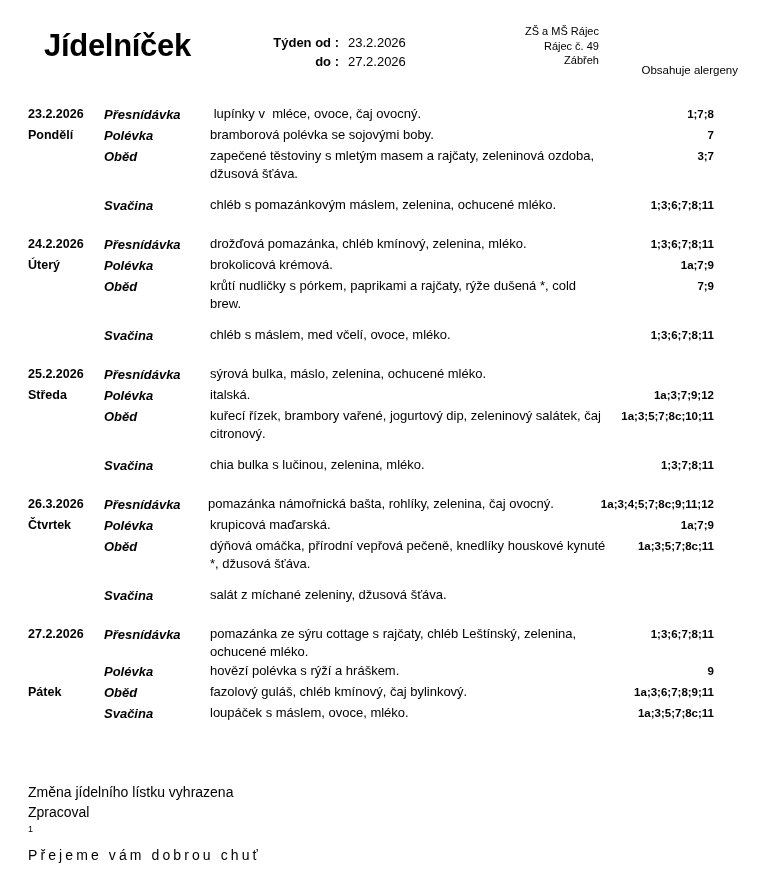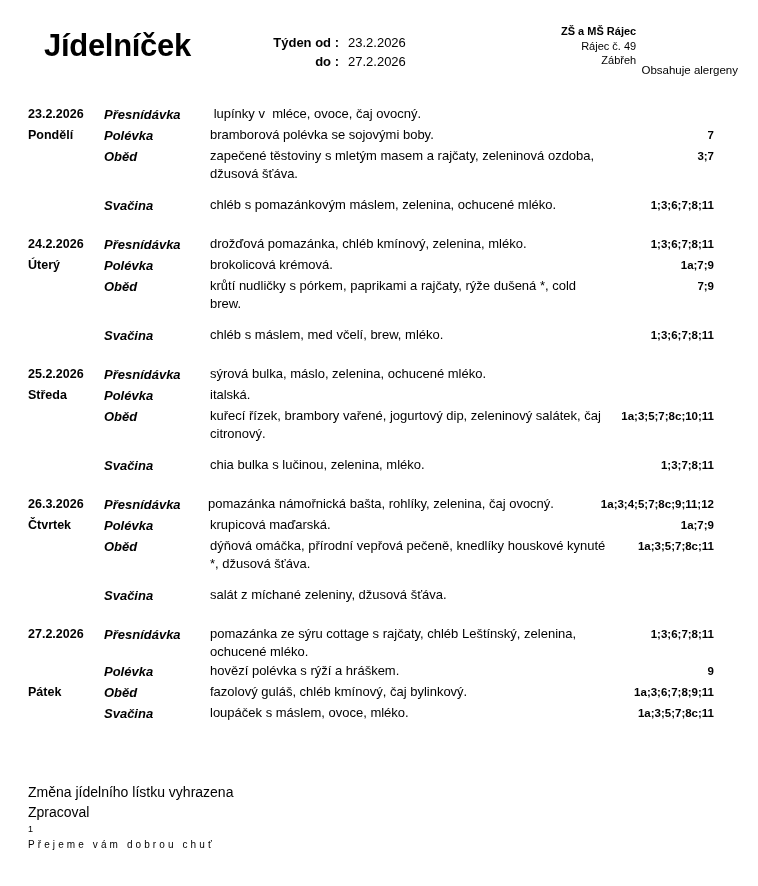--- a/index.html
+++ b/index.html
@@ -67,23 +67,22 @@
   }
 
   .school-block {
     position: absolute;
     left: 509px;
     top: 24px;
     font-size: 11px;
     line-height: 14.5px;
   }
   .school-name {
-    font-weight: bold;
-    white-space: nowrap;
-    margin-left: 36px;
+    font-weight: normal;
+    white-space: nowrap;
   }
   .school-line {
     font-weight: normal;
     white-space: nowrap;
     text-align: right;
   }
   .allergen-note {
     position: absolute;
     right: 36px;
     top: 64px;
@@ -162,24 +161,24 @@
     font-size: 14px;
     line-height: 20px;
     white-space: nowrap;
   }
   .page-number {
     font-size: 9px;
     line-height: 12px;
     margin-top: 1px;
   }
   .footer-wish {
-    font-size: 10px;
+    font-size: 14px;
     line-height: 20px;
     letter-spacing: 3.1px;
-    margin-top: 0;
+    margin-top: 10px;
     white-space: nowrap;
   }
 </style>
 </head>
 <body>
 
 <div class="page">
 
   <div class="header">
 
@@ -204,20 +203,21 @@
 
     <div class="allergen-note">Obsahuje alergeny</div>
   </div>
 
   <div class="menu" id="menu-body">
       <div class="day-group">
         <div class="meal-row">
           <div class="col-date">23.2.2026</div>
           <div class="col-meal">Přesnídávka</div>
           <div class="col-desc"> lupínky v  mléce, ovoce, čaj ovocný.</div>
+          <div class="col-allergen">1;7;8</div>
         </div>
         <div class="meal-row">
           <div class="col-date">Pondělí</div>
           <div class="col-meal">Polévka</div>
           <div class="col-desc">bramborová polévka se sojovými boby.</div>
           <div class="col-allergen">7</div>
         </div>
         <div class="meal-row">
           <div class="col-date"></div>
           <div class="col-meal">Oběd</div>
@@ -246,34 +246,35 @@
         </div>
         <div class="meal-row">
           <div class="col-date"></div>
           <div class="col-meal">Oběd</div>
           <div class="col-desc">krůtí nudličky s pórkem, paprikami a rajčaty, rýže dušená *, cold brew.</div>
           <div class="col-allergen">7;9</div>
         </div>
         <div class="meal-row spaced">
           <div class="col-date"></div>
           <div class="col-meal">Svačina</div>
-          <div class="col-desc">chléb s máslem, med včelí, brew, mléko.</div>
+          <div class="col-desc">chléb s máslem, med včelí, ovoce, mléko.</div>
           <div class="col-allergen">1;3;6;7;8;11</div>
         </div>
       </div>
       <div class="day-group">
         <div class="meal-row">
           <div class="col-date">25.2.2026</div>
           <div class="col-meal">Přesnídávka</div>
           <div class="col-desc">sýrová bulka, máslo, zelenina, ochucené mléko.</div>
         </div>
         <div class="meal-row">
           <div class="col-date">Středa</div>
           <div class="col-meal">Polévka</div>
           <div class="col-desc">italská.</div>
+          <div class="col-allergen">1a;3;7;9;12</div>
         </div>
         <div class="meal-row">
           <div class="col-date"></div>
           <div class="col-meal">Oběd</div>
           <div class="col-desc">kuřecí řízek, brambory vařené, jogurtový dip, zeleninový salátek, čaj citronový.</div>
           <div class="col-allergen">1a;3;5;7;8c;10;11</div>
         </div>
         <div class="meal-row spaced">
           <div class="col-date"></div>
           <div class="col-meal">Svačina</div>

